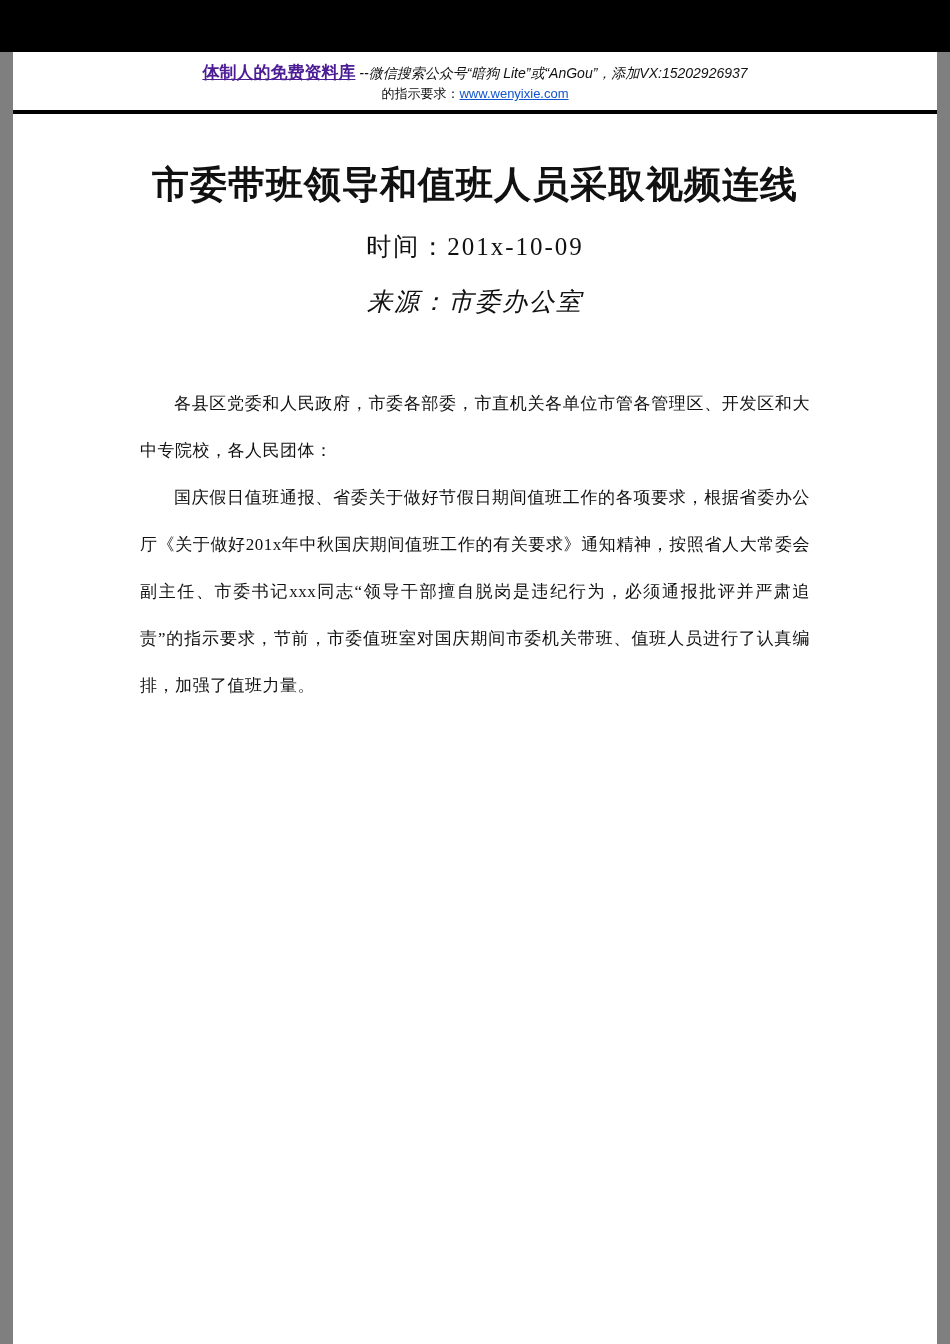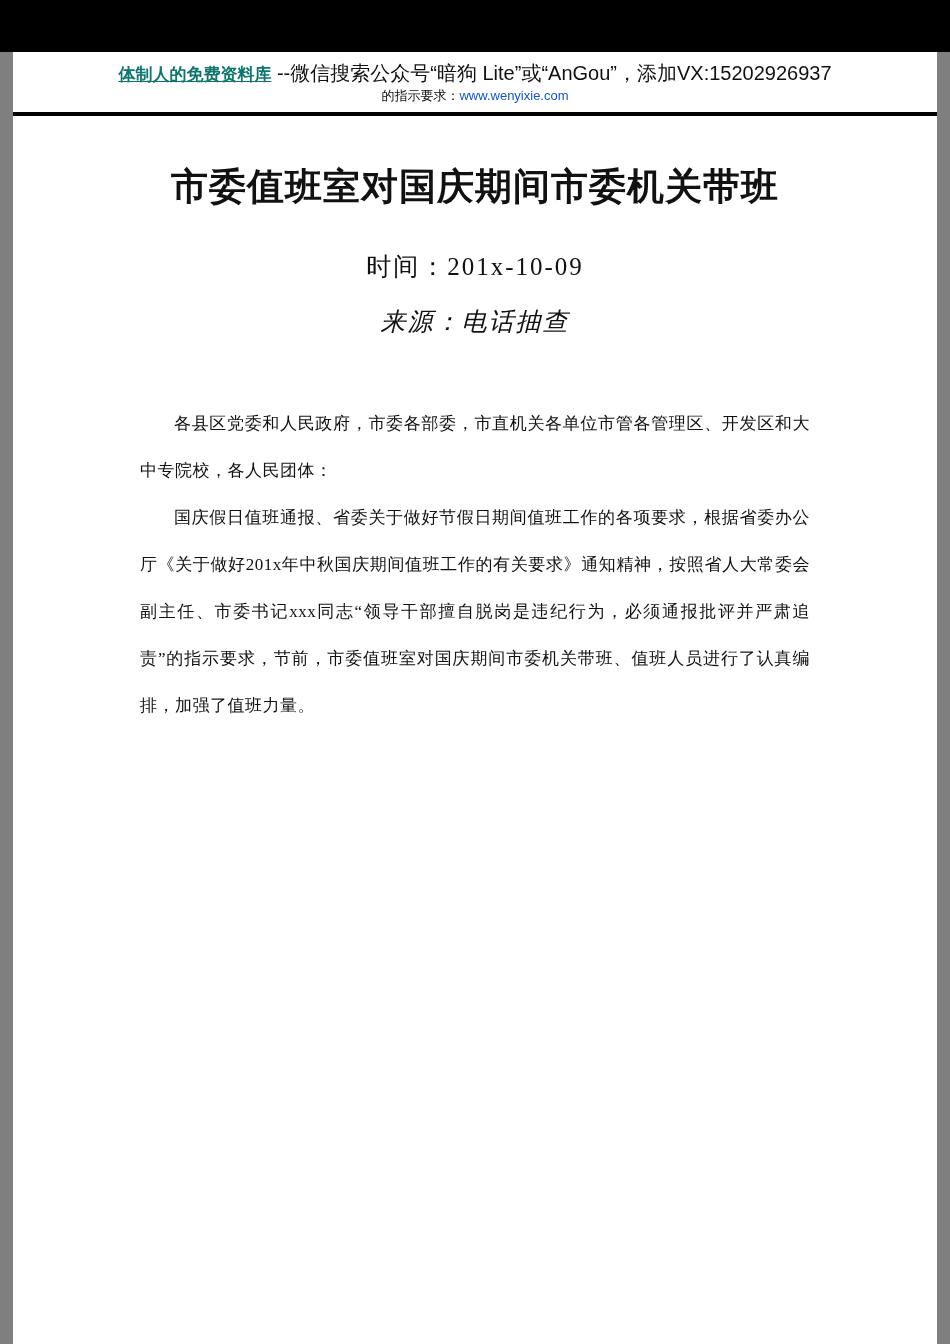--- a/index.html
+++ b/index.html
@@ -30,53 +30,55 @@
     padding: 10px 20px 6px 20px;
     text-align: center;
     border-bottom: 4px solid #000000;
   }
   .promo-line1 {
     font-size: 15px;
     line-height: 22px;
     white-space: nowrap;
   }
   .promo-brand {
-    color: #0f766e;
+    color: #4c1d95;
     font-weight: bold;
     font-size: 17px;
     text-decoration: underline;
   }
   .promo-rest {
     color: #111111;
-    font-size: 20px;
+    font-size: 14px;
     font-family: "Liberation Sans", sans-serif;
+    font-style: italic;
   }
   .promo-line2 {
     font-size: 13px;
     line-height: 20px;
     font-family: "Liberation Sans", sans-serif;
   }
   .promo-link {
     color: #1155cc;
+    text-decoration: underline;
     cursor: pointer;
   }
   .doc {
     padding: 48px 140px 0 140px;
   }
   .doc-title {
     text-align: center;
     font-size: 37px;
     font-weight: bold;
     letter-spacing: 1px;
     line-height: 1.25;
   }
   .doc-meta {
     text-align: center;
     font-size: 25px;
-    margin-top: 40px;
+    margin-top: 22px;
     letter-spacing: 2px;
   }
   .doc-meta.source { margin-top: 22px; font-style: italic; }
   .doc-meta.time { font-style: normal; }
   .doc-body {
     margin-top: 62px;
   }
   .doc-body p {
     font-size: 17px;
     line-height: 47px;
@@ -98,20 +100,20 @@
 <div class="promo-header">
   <div class="promo-line1">
     <span class="promo-brand">体制人的免费资料库</span><span class="promo-rest"> --微信搜索公众号“暗狗 Lite”或“AnGou”，添加VX:15202926937</span>
   </div>
   <div class="promo-line2">
     <span>的指示要求：</span><span class="promo-link">www.wenyixie.com</span>
   </div>
 </div>
 
 <div class="doc">
-  <h1 class="doc-title">市委值班室对国庆期间市委机关带班</h1>
+  <h1 class="doc-title">市委带班领导和值班人员采取视频连线</h1>
   <div class="doc-meta time">时间：201x-10-09</div>
-  <div class="doc-meta source">来源：电话抽查</div>
+  <div class="doc-meta source">来源：市委办公室</div>
   <div class="doc-body">
     <p>各县区党委和人民政府，市委各部委，市直机关各单位市管各管理区、开发区和大中专院校，各人民团体：</p>
     <p>国庆假日值班通报、省委关于做好节假日期间值班工作的各项要求，根据省委办公厅《关于做好201x年中秋国庆期间值班工作的有关要求》通知精神，按照省人大常委会副主任、市委书记xxx同志“领导干部擅自脱岗是违纪行为，必须通报批评并严肃追责”的指示要求，节前，市委值班室对国庆期间市委机关带班、值班人员进行了认真编排，加强了值班力量。</p>
   </div>
 </div>
 
 </body></html>

